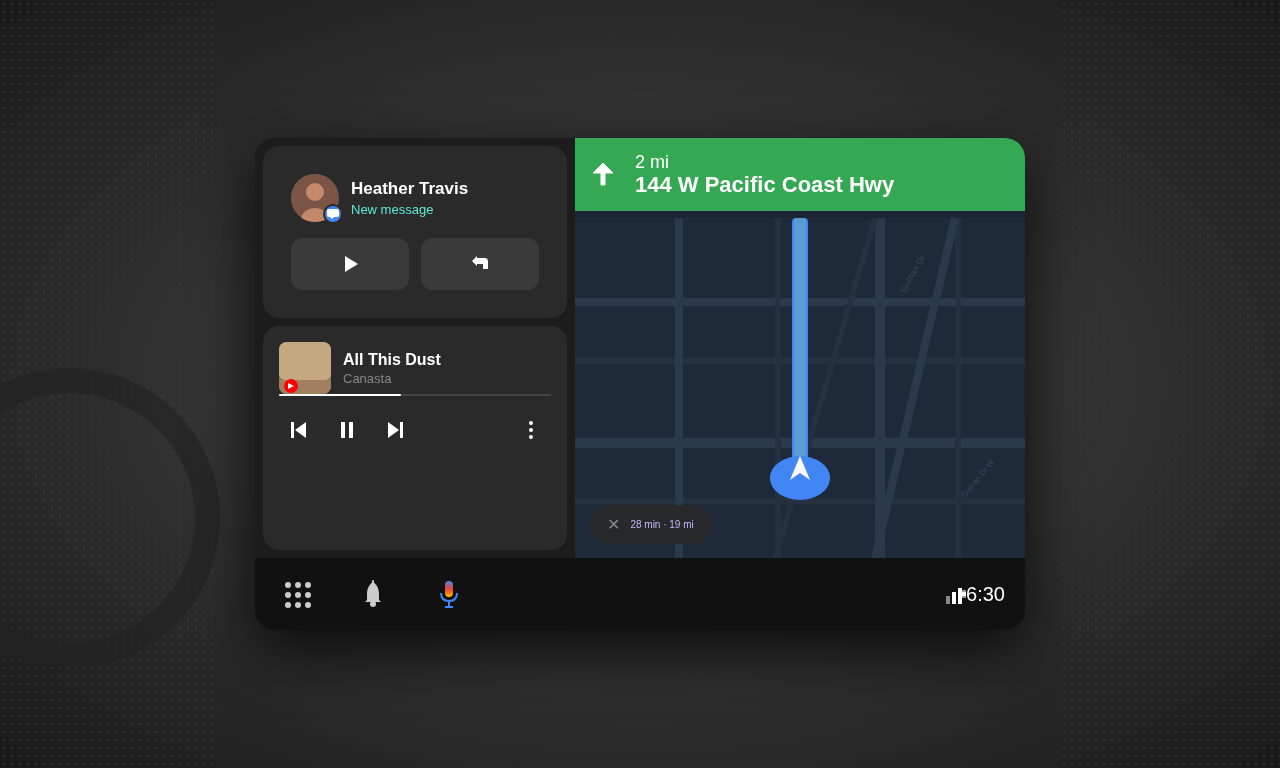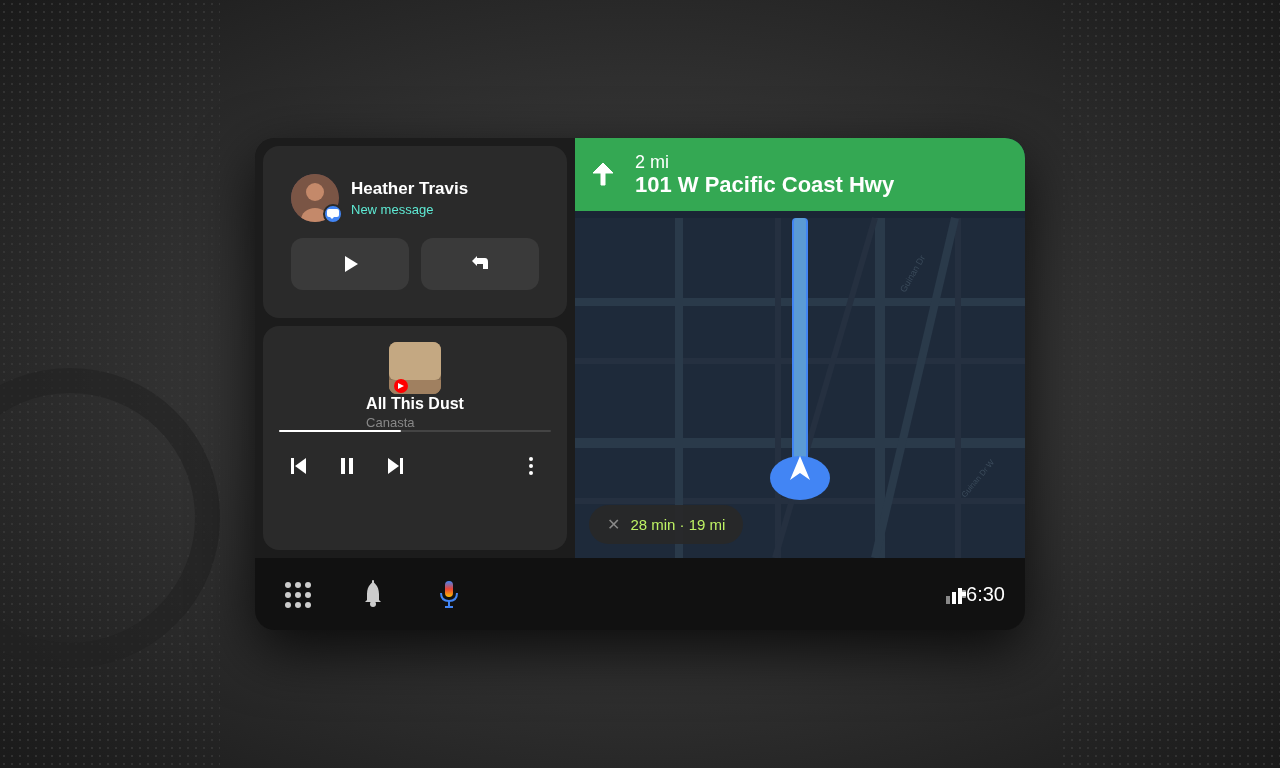--- a/index.html
+++ b/index.html
@@ -164,23 +164,22 @@
     .music-card {
       background: #2a2a2a;
       border-radius: 16px;
       padding: 16px;
       flex: 1;
     }
 
     .music-row {
       display: flex;
       align-items: center;
-      gap: 0;
+      gap: 12px;
       margin-bottom: 0;
-      flex-direction: column;
     }
 
     .album-art {
       width: 52px;
       height: 52px;
       border-radius: 8px;
       background: linear-gradient(135deg, #c4a882 0%, #8a7055 100%);
       position: relative;
       flex-shrink: 0;
       overflow: hidden;
@@ -320,22 +319,22 @@
       z-index: 20;
     }
 
     .eta-close {
       color: #888;
       font-size: 16px;
       cursor: pointer;
     }
 
     .eta-text {
-      font-size: 15px;
-      color: #bef264;
+      font-size: 10px;
+      color: #c4b5fd;
       font-weight: 500;
     }
 
     
     .bottom-bar {
       height: 72px;
       background: #111;
       display: flex;
       align-items: center;
       padding: 0 20px;
@@ -528,21 +527,21 @@
           <polygon points="225,318 215,342 225,335 235,342" fill="white"></polygon>
         </svg>
       </div>
 
       <div class="nav-header">
         <svg class="nav-arrow-icon" viewBox="0 0 36 36">
           <path d="M 20 28 L 20 16 L 28 16 L 18 6 L 8 16 L 16 16 L 16 28 Z" fill="white" stroke="white" stroke-linejoin="round"></path>
         </svg>
         <div class="nav-info">
           <div class="nav-distance">2 mi</div>
-          <div class="nav-street">101 W Pacific Coast Hwy</div>
+          <div class="nav-street">144 W Pacific Coast Hwy</div>
         </div>
       </div>
 
       <div class="eta-card">
         <span class="eta-close">✕</span>
         <span class="eta-text">28 min · 19 mi</span>
       </div>
 
     </div>
   </div>

